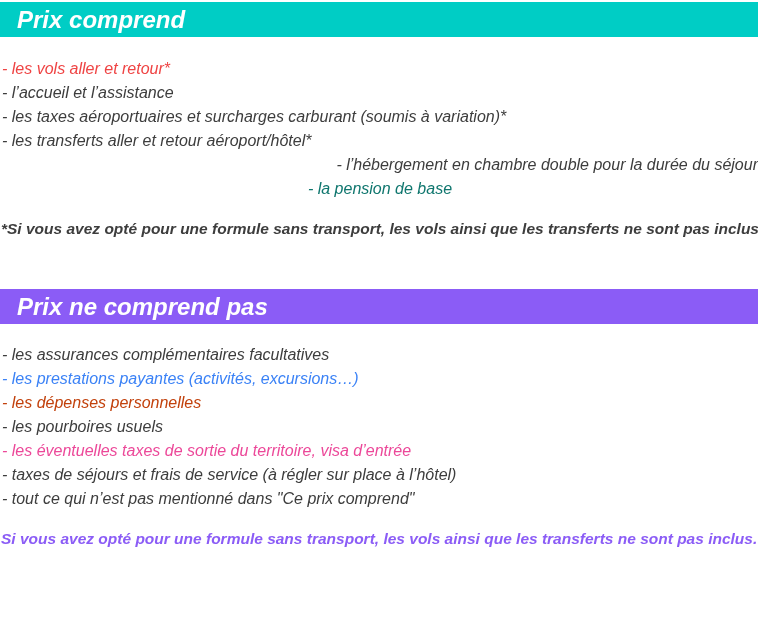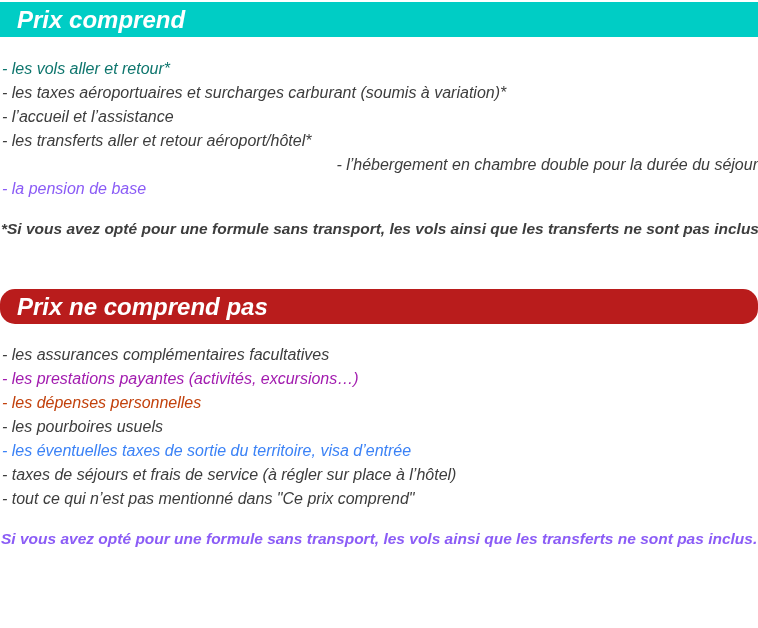--- a/index.html
+++ b/index.html
@@ -56,37 +56,37 @@
   }
 </style>
 </head>
 <body>
 
 <div class="page">
 
   <div class="section-header" style="background: rgb(0, 205, 197); color: rgb(255, 255, 255);">Prix comprend</div>
 
   <div class="item-list">
-    <div class="item" style="color: #0f766e;">- les vols aller et retour*</div>
+    <div class="item" style="color: #ef4444;">- les vols aller et retour*</div>
+    <div class="item" style="color: rgb(61, 61, 61);">- l’accueil et l’assistance</div>
     <div class="item" style="color: rgb(61, 61, 61);">- les taxes aéroportuaires et surcharges carburant (soumis à variation)*</div>
-    <div class="item" style="color: rgb(61, 61, 61);">- l’accueil et l’assistance</div>
     <div class="item" style="color: rgb(61, 61, 61);">- les transferts aller et retour aéroport/hôtel*</div>
     <div class="item" style="color: rgb(61, 61, 61); text-align: right;">- l’hébergement en chambre double pour la durée du séjour</div>
-    <div class="item" style="color: #8b5cf6;">- la pension de base</div>
+    <div class="item" style="color: #0f766e; text-align: center;">- la pension de base</div>
   </div>
 
   <div class="note" style="color: rgb(61, 61, 61);">*Si vous avez opté pour une formule sans transport, les vols ainsi que les transferts ne sont pas inclus.</div>
 
-  <div class="section-header second" style="background: #b91c1c; color: rgb(255, 255, 255); border-radius: 15px;">Prix ne comprend pas</div>
+  <div class="section-header second" style="background: #8b5cf6; color: rgb(255, 255, 255);">Prix ne comprend pas</div>
 
   <div class="item-list second">
     <div class="item" style="color: rgb(61, 61, 61);">- les assurances complémentaires facultatives</div>
-    <div class="item" style="color: #a21caf;">- les prestations payantes (activités, excursions…)</div>
+    <div class="item" style="color: #3b82f6;">- les prestations payantes (activités, excursions…)</div>
     <div class="item" style="color: #c2410c;">- les dépenses personnelles</div>
     <div class="item" style="color: rgb(61, 61, 61);">- les pourboires usuels</div>
-    <div class="item" style="color: #3b82f6;">- les éventuelles taxes de sortie du territoire, visa d’entrée</div>
+    <div class="item" style="color: #ec4899;">- les éventuelles taxes de sortie du territoire, visa d’entrée</div>
     <div class="item" style="color: rgb(61, 61, 61);">- taxes de séjours et frais de service (à régler sur place à l’hôtel)</div>
     <div class="item" style="color: rgb(61, 61, 61);">- tout ce qui n’est pas mentionné dans "Ce prix comprend"</div>
   </div>
 
   <div class="note" style="color: #8b5cf6;">Si vous avez opté pour une formule sans transport, les vols ainsi que les transferts ne sont pas inclus.</div>
 
 </div>
 
 </body></html>

